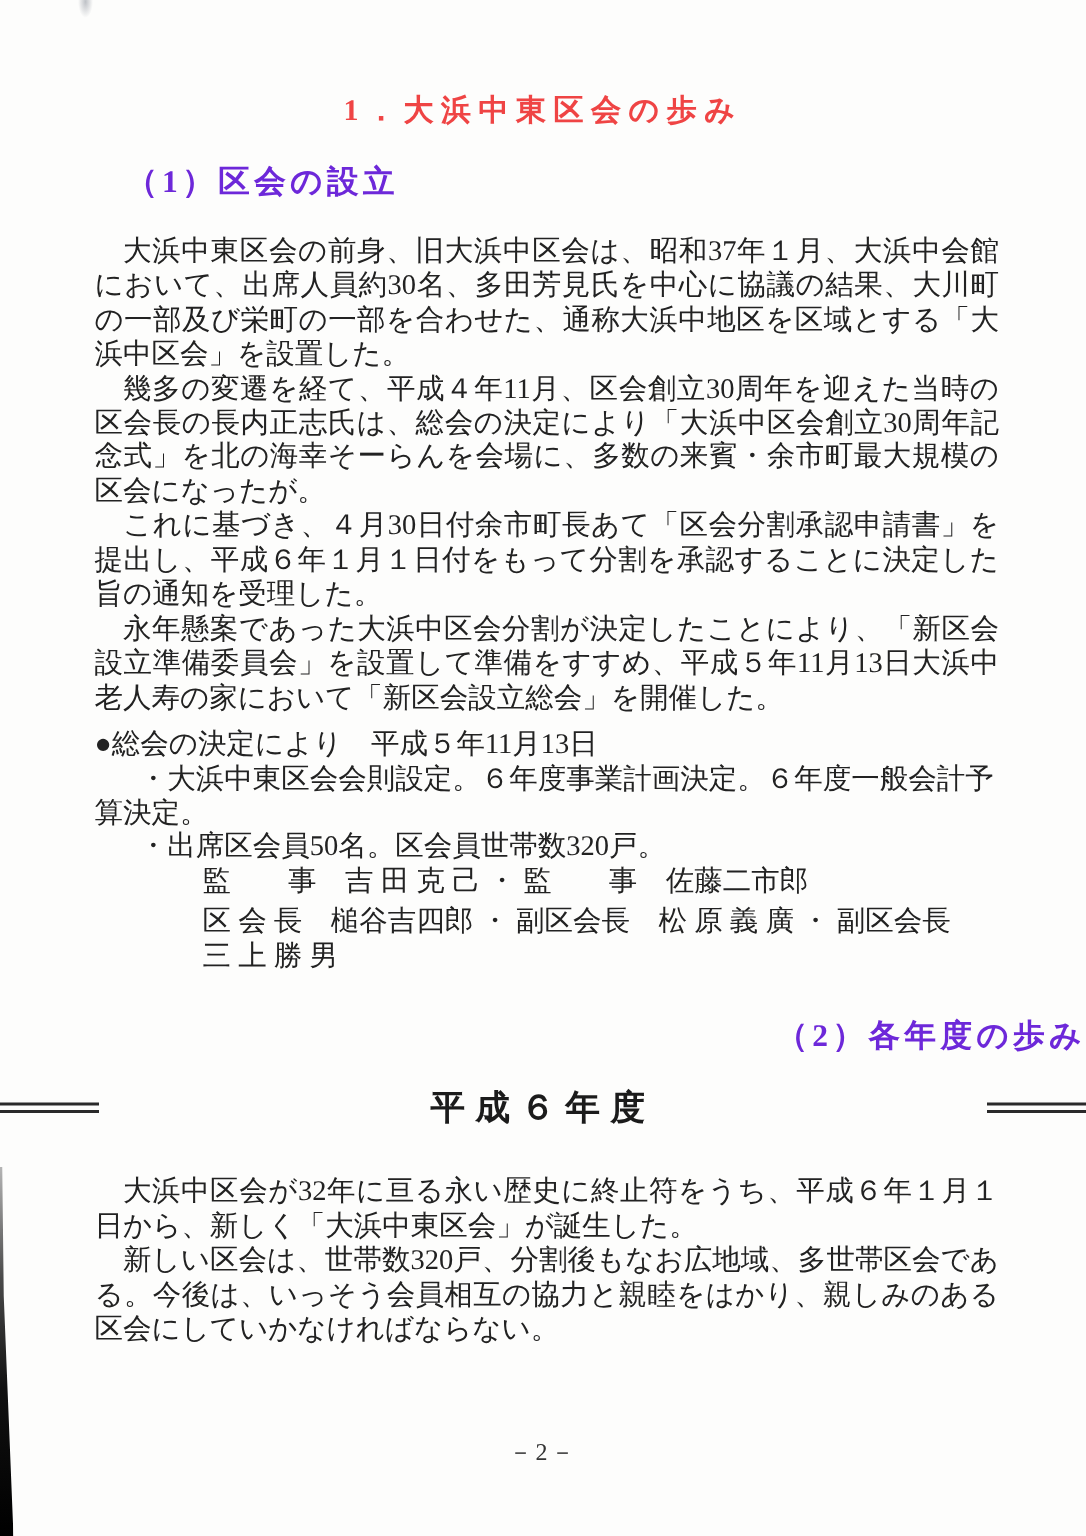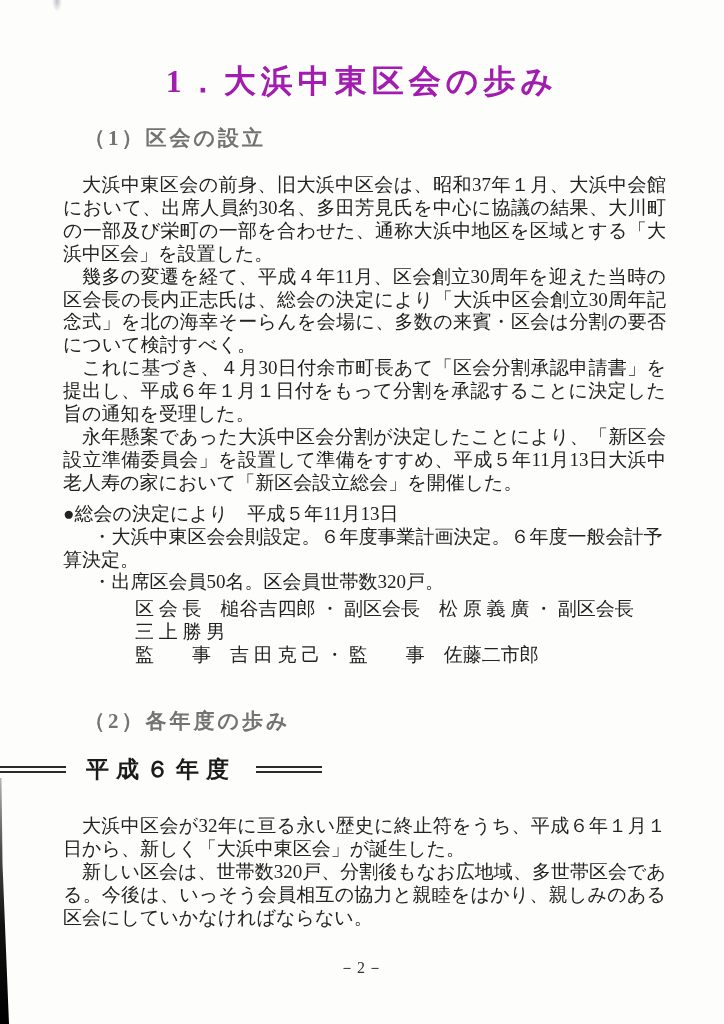--- a/index.html
+++ b/index.html
@@ -14,31 +14,31 @@
     margin: 0 auto;
     background: #fdfdfc;
     overflow: hidden;
     font-family: "Liberation Serif", "DejaVu Serif", serif;
     color: #222;
   }
   .doc-title {
     margin: 0;
     padding-top: 60px;
     text-align: center;
-    font-size: 32px;
+    font-size: 20px;
     font-weight: bold;
     letter-spacing: 5px;
-    color: #a21caf;
+    color: #ef4444;
   }
   .sec-heading {
     margin: 20px 0 0 84px;
     font-size: 21px;
     font-weight: 600;
     letter-spacing: 3px;
-    color: #737373;
+    color: #6d28d9;
   }
   .body-block {
     margin: 22px 58px 0 63px;
     font-size: 19px;
     line-height: 22.9px;
     text-align: justify;
   }
   .body-block p {
     margin: 0;
     text-indent: 1em;
@@ -56,21 +56,21 @@
     padding-left: 72px;
     text-align: left;
   }
   p.officer-line.first {
     margin-top: 4px;
   }
   .year-banner {
     margin-top: 19px;
     display: flex;
     align-items: center;
-    justify-content: flex-start;
+    justify-content: space-between;
     gap: 20px;
   }
   .year-banner .year-label {
     font-size: 23px;
     font-weight: bold;
     letter-spacing: 7px;
     color: #1b1b1b;
   }
   .double-rule {
     width: 66px;
@@ -117,33 +117,33 @@
 <div class="page">
 
   <div class="top-smudge"></div>
 
   <h1 class="doc-title">1．大浜中東区会の歩み</h1>
 
   <h2 class="sec-heading">（1）区会の設立</h2>
 
   <div class="body-block">
     <p>大浜中東区会の前身、旧大浜中区会は、昭和37年１月、大浜中会館において、出席人員約30名、多田芳見氏を中心に協議の結果、大川町の一部及び栄町の一部を合わせた、通称大浜中地区を区域とする「大浜中区会」を設置した。</p>
-    <p>幾多の変遷を経て、平成４年11月、区会創立30周年を迎えた当時の区会長の長内正志氏は、総会の決定により「大浜中区会創立30周年記念式」を北の海幸そーらんを会場に、多数の来賓・区会は分割の要否について検討すべく。</p>
+    <p>幾多の変遷を経て、平成４年11月、区会創立30周年を迎えた当時の区会長の長内正志氏は、総会の決定により「大浜中区会創立30周年記念式」を北の海幸そーらんを会場に、多数の来賓・余市町最大規模の区会になったが。</p>
     <p>これに基づき、４月30日付余市町長あて「区会分割承認申請書」を提出し、平成６年１月１日付をもって分割を承認することに決定した旨の通知を受理した。</p>
     <p>永年懸案であった大浜中区会分割が決定したことにより、「新区会設立準備委員会」を設置して準備をすすめ、平成５年11月13日大浜中老人寿の家において「新区会設立総会」を開催した。</p>
 
     <p class="meeting-header">●総会の決定により　平成５年11月13日</p>
     <p class="meeting-item">・大浜中東区会会則設定。６年度事業計画決定。６年度一般会計予算決定。</p>
     <p class="meeting-item">・出席区会員50名。区会員世帯数320戸。</p>
 
+    <p class="officer-line">監　　事　吉 田 克 己 ・ 監　　事　佐藤二市郎</p>
     <p class="officer-line first">区 会 長　槌谷吉四郎 ・ 副区会長　松 原 義 廣 ・ 副区会長　三 上 勝 男</p>
-    <p class="officer-line">監　　事　吉 田 克 己 ・ 監　　事　佐藤二市郎</p>
   </div>
 
-  <h2 class="sec-heading" style="margin-top:40px;">（2）各年度の歩み</h2>
+  <h2 class="sec-heading" style="margin-top:26px;text-align:right;">（2）各年度の歩み</h2>
 
   <div class="year-banner">
     <span class="double-rule"></span>
     <span class="year-label">平成６年度</span>
     <span class="double-rule"></span>
   </div>
 
   <div class="body-block second">
     <p>大浜中区会が32年に亘る永い歴史に終止符をうち、平成６年１月１日から、新しく「大浜中東区会」が誕生した。</p>
     <p>新しい区会は、世帯数320戸、分割後もなお広地域、多世帯区会である。今後は、いっそう会員相互の協力と親睦をはかり、親しみのある区会にしていかなければならない。</p>

